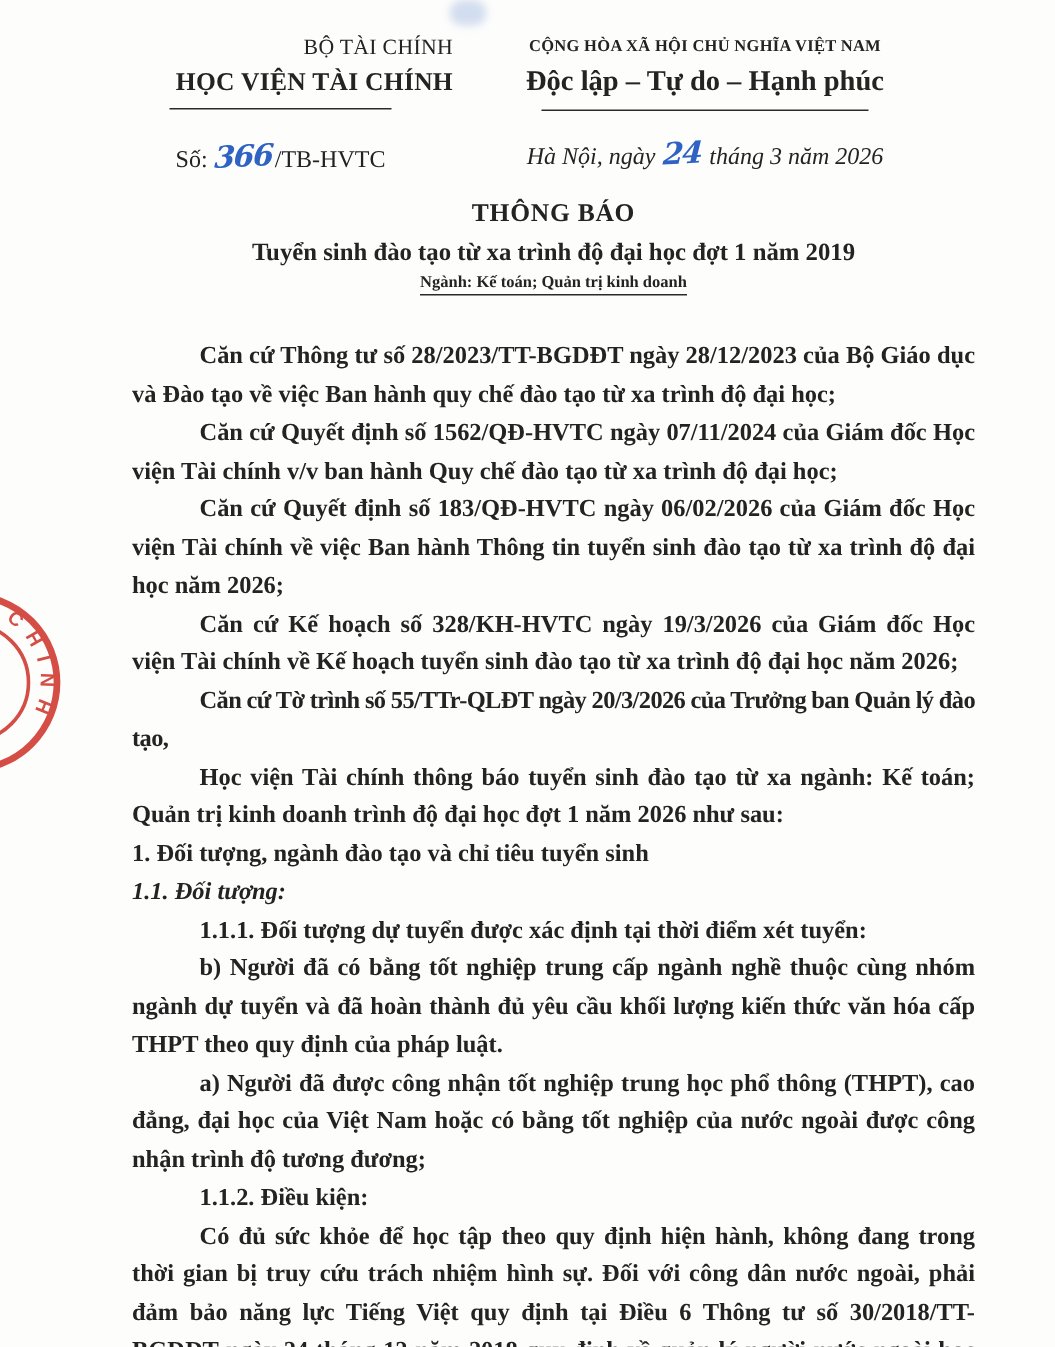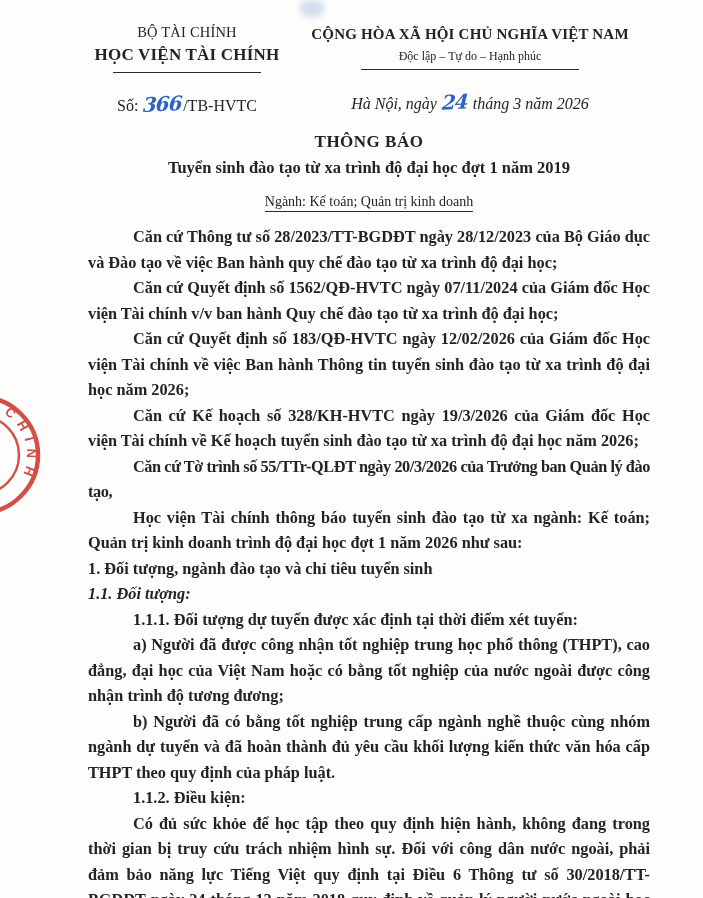--- a/index.html
+++ b/index.html
@@ -5,42 +5,42 @@
   html,body{margin:0;padding:0;background:#e8e8e8;}
   .page{
     position:relative;
     width:703px;height:898px;
     background:#fdfdfc;
     overflow:hidden;
     font-family:"Liberation Serif","DejaVu Serif",serif;
     color:#232323;
   }
   
-  .header-left{position:absolute;left:72px;top:22px;width:230px;text-align:center;line-height:1.45;}
+  .header-left{position:absolute;left:72px;top:22px;width:230px;text-align:right;line-height:1.45;}
   .org-parent{font-size:14.5px;letter-spacing:.2px;}
   .org-name{font-size:17px;font-weight:bold;letter-spacing:.2px;}
   .org-underline{display:block;width:148px;height:0;border-bottom:1.4px solid #2a2a2a;margin:4px auto 0;}
   .header-right{position:absolute;left:300px;top:24px;width:340px;text-align:center;line-height:1.4;}
-  .national-motto{font-size:15px;font-weight:bold;letter-spacing:.2px;}
-  .freedom-line{font-size:12px;font-weight:normal;margin-top:3px;}
+  .national-motto{font-size:11px;font-weight:bold;letter-spacing:.2px;}
+  .freedom-line{font-size:19px;font-weight:bold;margin-top:3px;}
   .right-underline{display:block;width:218px;height:0;border-bottom:1.4px solid #2a2a2a;margin:4px auto 0;}
   .doc-number{position:absolute;left:72px;top:92px;width:230px;text-align:center;font-size:16px;}
   .date-line{position:absolute;left:300px;top:90px;width:340px;text-align:center;font-style:italic;font-size:16px;}
   .handwriting{
     font-family:"DejaVu Serif",serif;
     font-style:italic;font-weight:bold;
     color:#2e63c3;font-size:20px;letter-spacing:-1px;
     display:inline-block;transform:rotate(-3deg) skewX(-6deg);
     padding:0 1px;
   }
   
   .title-block{position:absolute;left:88px;top:132px;width:562px;text-align:center;}
   .title-1{font-size:17px;font-weight:bold;letter-spacing:.5px;}
   .title-2{font-size:16.5px;font-weight:bold;margin-top:6px;}
-  .title-3{font-size:14px;font-weight:normal;margin-top:16px;}
+  .title-3{font-size:11px;font-weight:bold;margin-top:4px;}
   .title-3 span{border-bottom:1.6px solid #2a2a2a;padding-bottom:2px;}
   
   .body-block{position:absolute;left:88px;top:224px;width:562px;font-size:16.3px;line-height:25.5px;text-align:justify;}
   .body-block p{margin:0;font-weight:bold;}
   .indent{text-indent:45px;}
   .bold{font-weight:bold;}
   .bold-italic{font-weight:bold;font-style:italic;}
   .condensed{letter-spacing:-0.4px;word-spacing:-1.2px;}
   
   .stamp{position:absolute;left:-100px;top:375px;opacity:.88;pointer-events:none;}
@@ -78,29 +78,29 @@
 
   <div class="title-block">
     <div class="title-1">THÔNG BÁO</div>
     <div class="title-2">Tuyển sinh đào tạo từ xa trình độ đại học đợt 1 năm 2019</div>
     <div class="title-3"><span>Ngành: Kế toán; Quản trị kinh doanh</span></div>
   </div>
 
   <div class="body-block">
     <p class="indent">Căn cứ Thông tư số 28/2023/TT-BGDĐT ngày 28/12/2023 của Bộ Giáo dục và Đào tạo về việc Ban hành quy chế đào tạo từ xa trình độ đại học;</p>
     <p class="indent">Căn cứ Quyết định số 1562/QĐ-HVTC ngày 07/11/2024 của Giám đốc Học viện Tài chính v/v ban hành Quy chế đào tạo từ xa trình độ đại học;</p>
-    <p class="indent">Căn cứ Quyết định số 183/QĐ-HVTC ngày 12/02/2026 của Giám đốc Học viện Tài chính về việc Ban hành Thông tin tuyển sinh đào tạo từ xa trình độ đại học năm 2026;</p>
+    <p class="indent">Căn cứ Quyết định số 183/QĐ-HVTC ngày 06/02/2026 của Giám đốc Học viện Tài chính về việc Ban hành Thông tin tuyển sinh đào tạo từ xa trình độ đại học năm 2026;</p>
     <p class="indent">Căn cứ Kế hoạch số 328/KH-HVTC ngày 19/3/2026 của Giám đốc Học viện Tài chính về Kế hoạch tuyển sinh đào tạo từ xa trình độ đại học năm 2026;</p>
     <p class="indent condensed">Căn cứ Tờ trình số 55/TTr-QLĐT ngày 20/3/2026 của Trưởng ban Quản lý đào tạo,</p>
     <p class="indent">Học viện Tài chính thông báo tuyển sinh đào tạo từ xa ngành: Kế toán; Quản trị kinh doanh trình độ đại học đợt 1 năm 2026 như sau:</p>
     <p class="bold">1. Đối tượng, ngành đào tạo và chỉ tiêu tuyển sinh</p>
     <p class="bold-italic">1.1. Đối tượng:</p>
     <p class="indent">1.1.1. Đối tượng dự tuyển được xác định tại thời điểm xét tuyển:</p>
+    <p class="indent">b) Người đã có bằng tốt nghiệp trung cấp ngành nghề thuộc cùng nhóm ngành dự tuyển và đã hoàn thành đủ yêu cầu khối lượng kiến thức văn hóa cấp THPT theo quy định của pháp luật.</p>
     <p class="indent">a) Người đã được công nhận tốt nghiệp trung học phổ thông (THPT), cao đẳng, đại học của Việt Nam hoặc có bằng tốt nghiệp của nước ngoài được công nhận trình độ tương đương;</p>
-    <p class="indent">b) Người đã có bằng tốt nghiệp trung cấp ngành nghề thuộc cùng nhóm ngành dự tuyển và đã hoàn thành đủ yêu cầu khối lượng kiến thức văn hóa cấp THPT theo quy định của pháp luật.</p>
     <p class="indent">1.1.2. Điều kiện:</p>
     <p class="indent">Có đủ sức khỏe để học tập theo quy định hiện hành, không đang trong thời gian bị truy cứu trách nhiệm hình sự. Đối với công dân nước ngoài, phải đảm bảo năng lực Tiếng Việt quy định tại Điều 6 Thông tư số 30/2018/TT-BGDĐT ngày 24 tháng 12 năm 2018 quy định về quản lý người nước ngoài học tập tại Việt Nam.</p>
   </div>
 
   <svg class="stamp" width="160" height="160" viewBox="0 0 160 160">
     <circle cx="80" cy="80" r="58" fill="none" stroke="#cf362d" stroke-width="4.5"></circle>
     <circle cx="80" cy="80" r="39" fill="none" stroke="#cf362d" stroke-width="2.4"></circle>
     <defs>
       <path id="arcPath" d="M 96.4 34.9 A 48.5 48.5 0 0 1 104.5 121.0" fill="none"></path>
     </defs>

